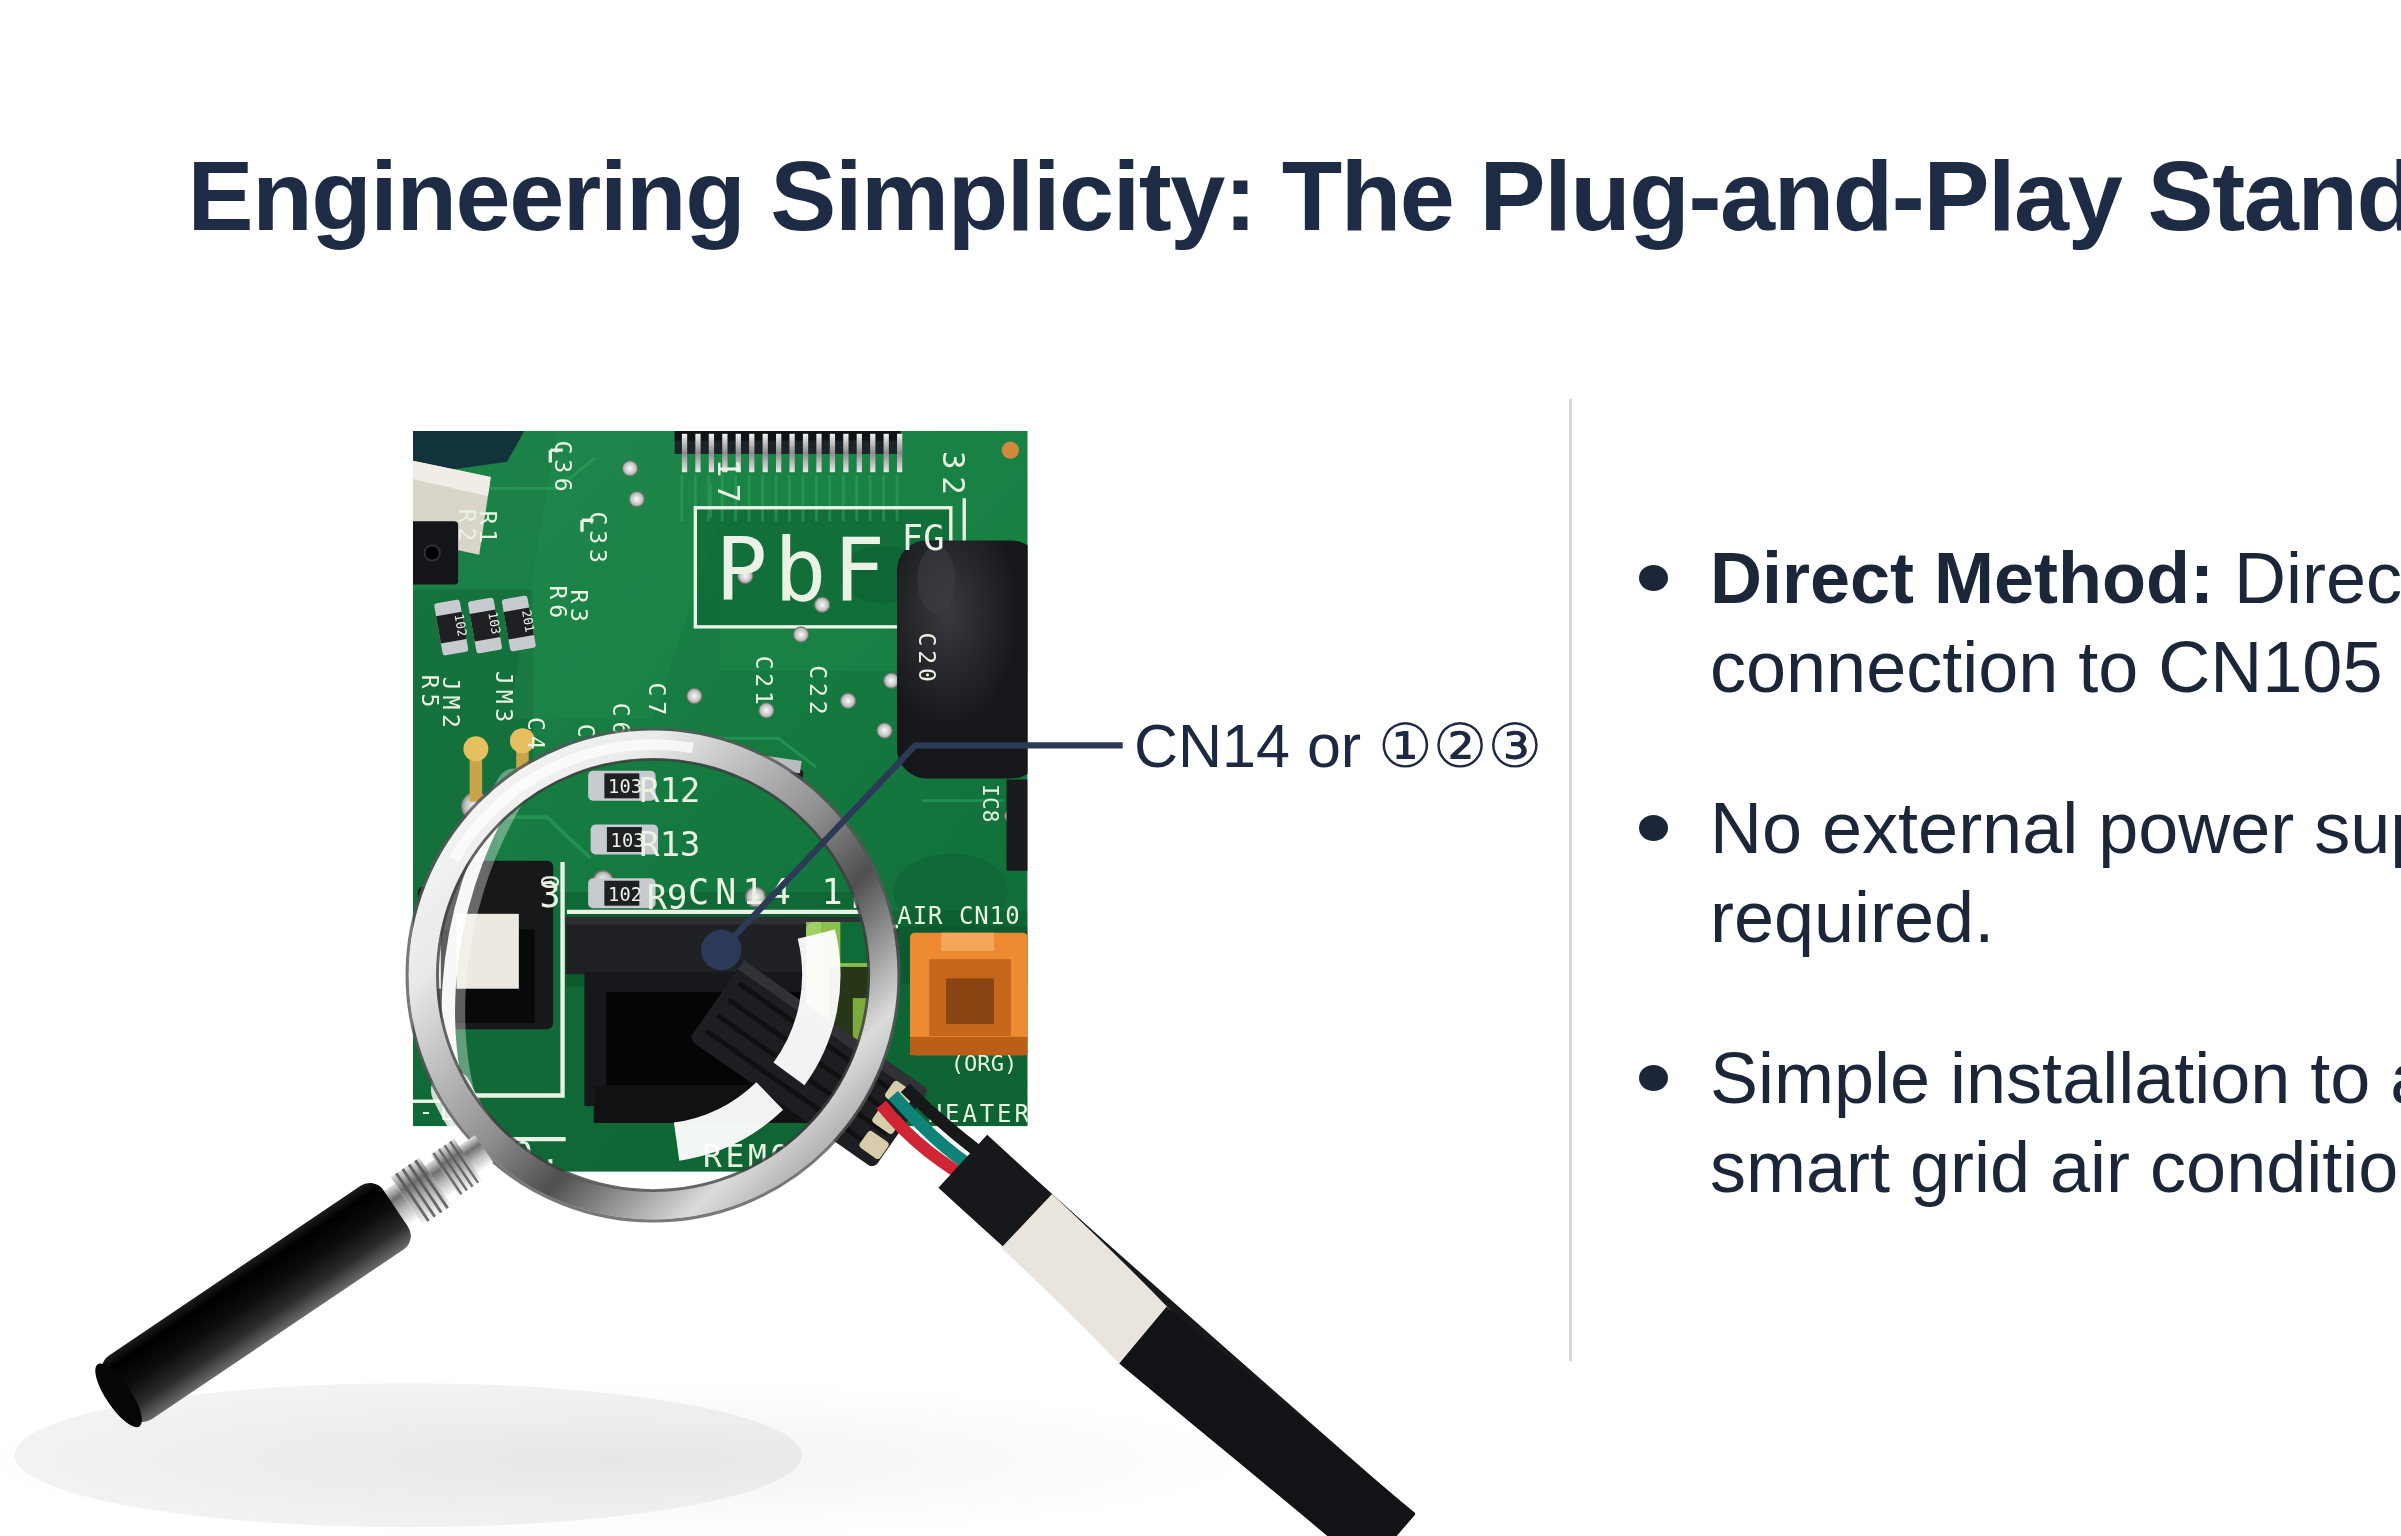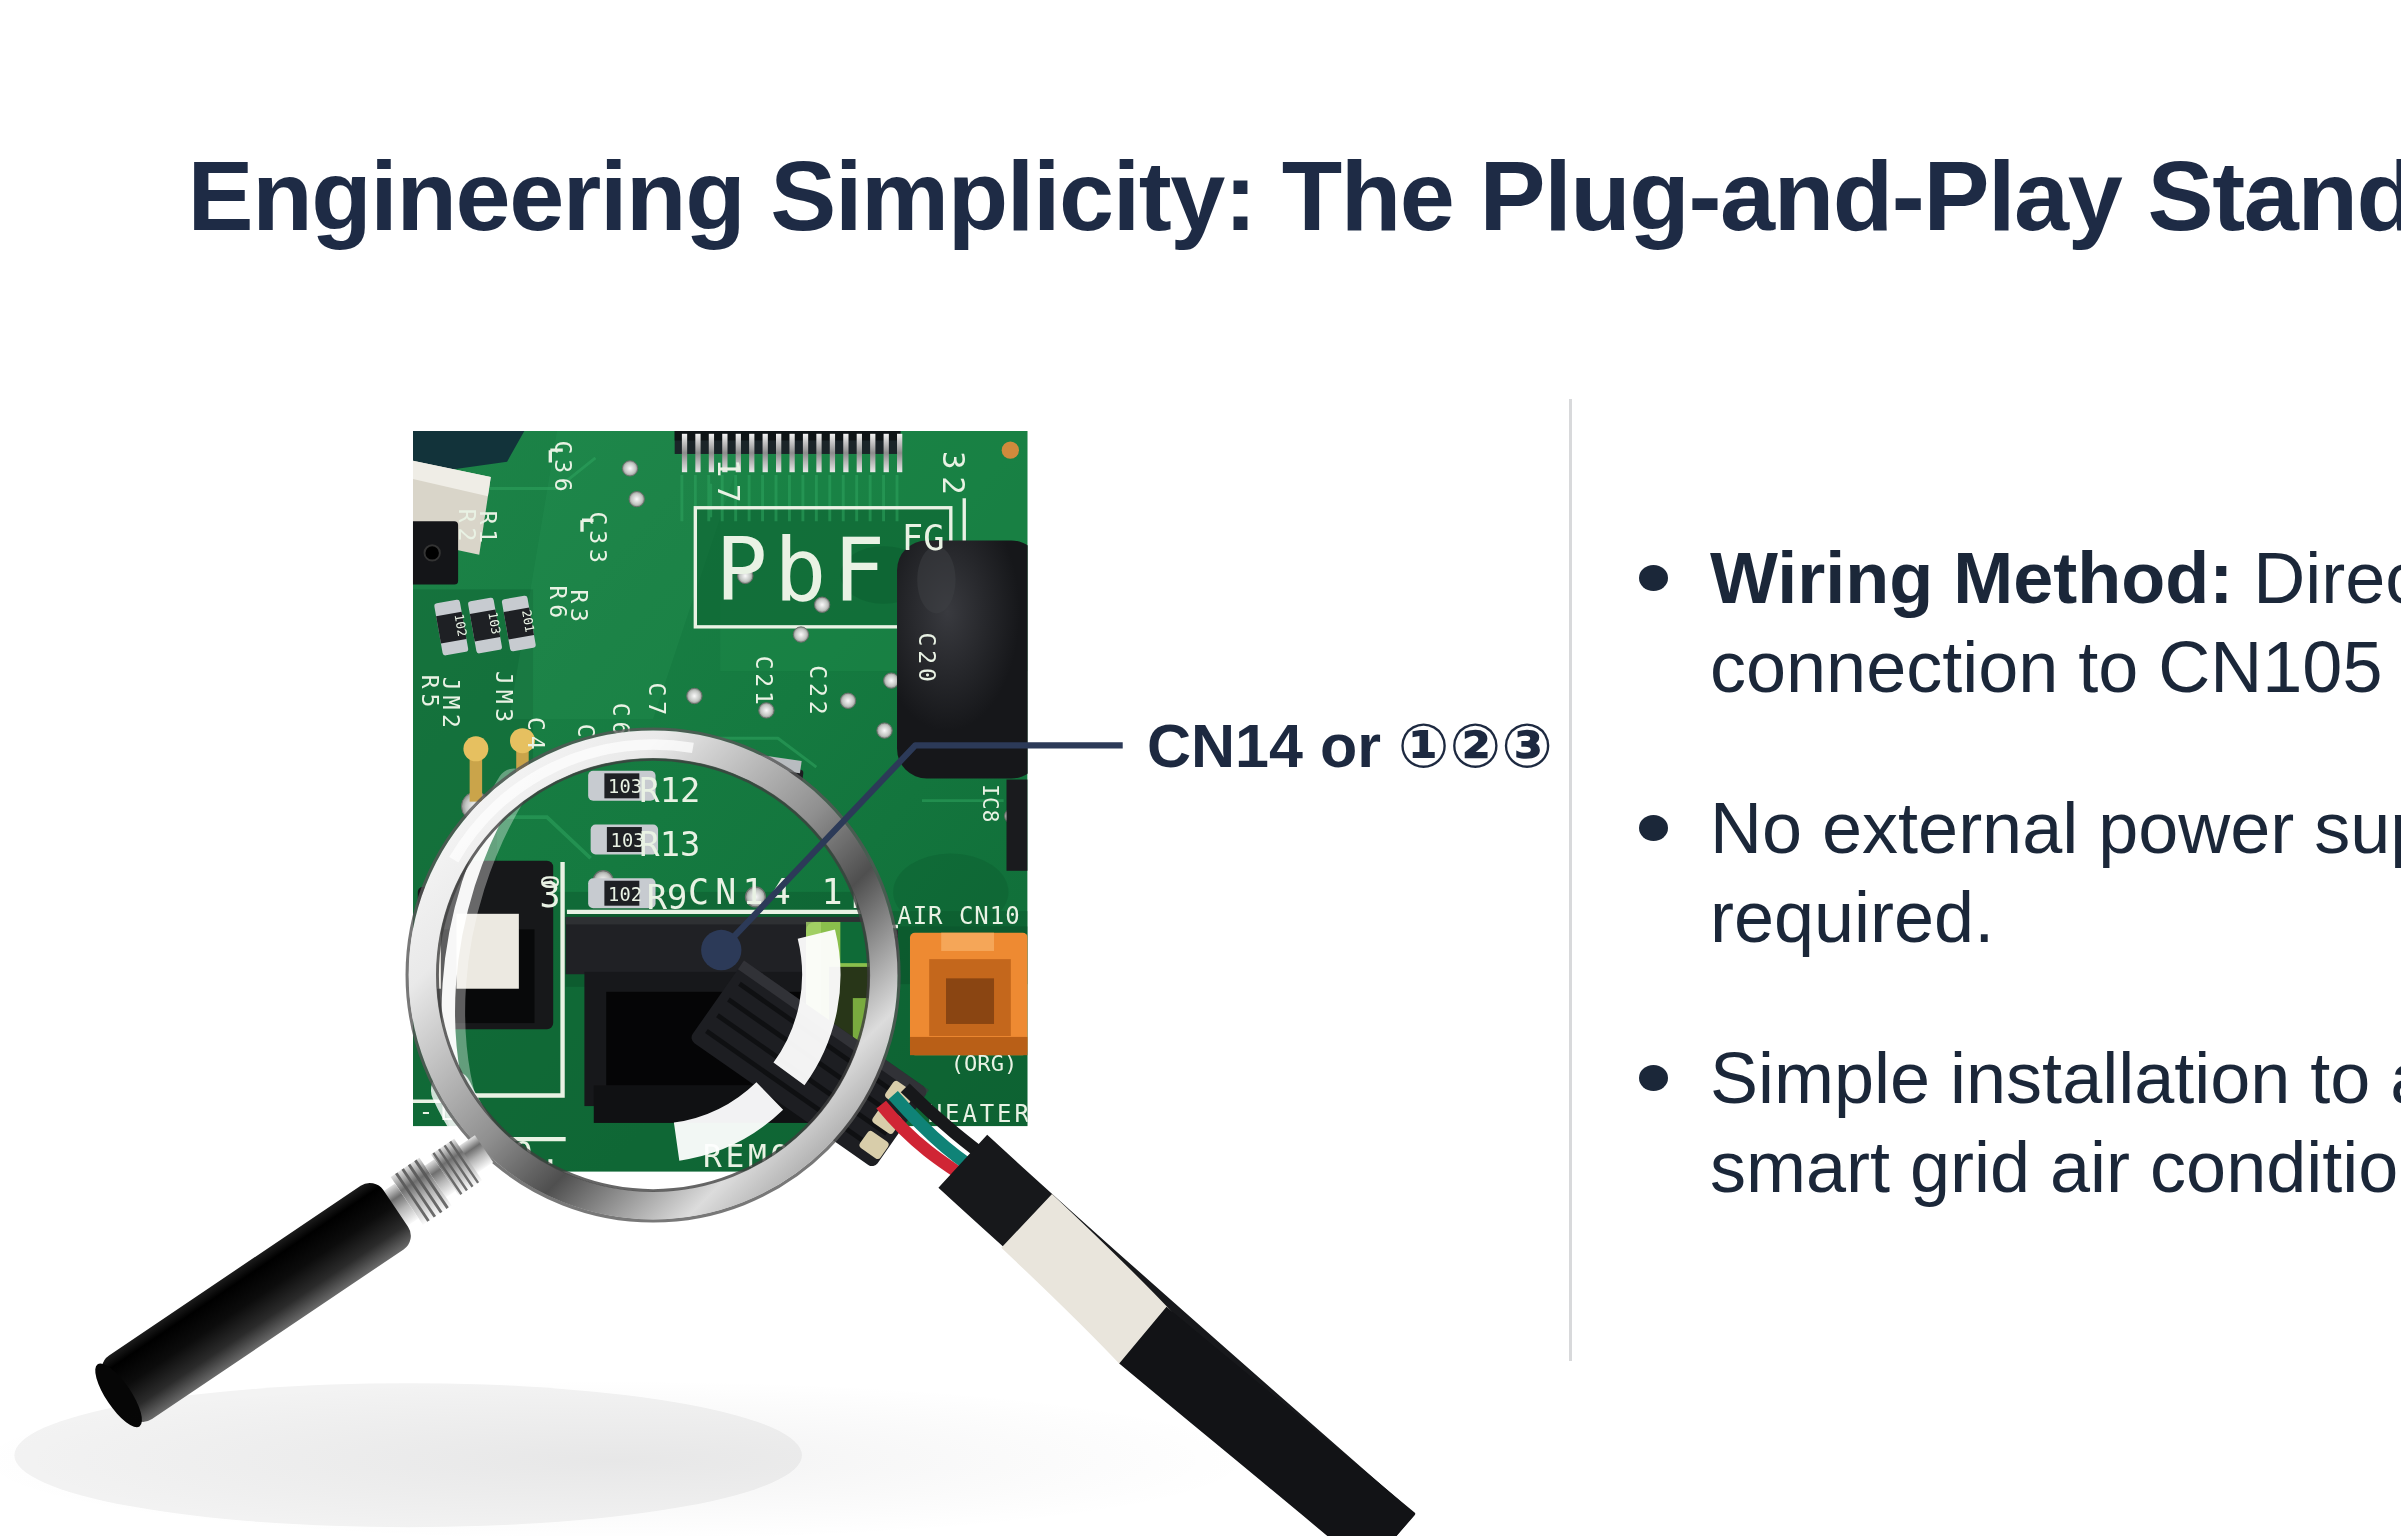--- a/index.html
+++ b/index.html
@@ -6,21 +6,21 @@
   .canvas{position:relative;width:2753px;height:1537px;overflow:hidden;
     font-family:"Liberation Sans","DejaVu Sans",sans-serif;
     background:#ffffff;}
   .canvas::after{content:"";position:absolute;left:0;top:1345px;width:1537px;height:192px;
     background:radial-gradient(60% 60% at 40% 60%, rgba(40,40,45,.06), rgba(0,0,0,0) 70%);pointer-events:none;}
   .title{position:absolute;left:0;top:139px;width:100%;text-align:center;
     font-size:99px;font-weight:700;letter-spacing:-1.4px;color:#1e2b45;}
   .overlay{position:absolute;left:0;top:0;}
   .sk{font-family:"DejaVu Sans Mono",monospace;fill:#e9f2e4;}
   .callout-label{position:absolute;left:1134px;top:693px;height:107px;line-height:107px;
-    font-size:61px;font-weight:700;color:#1d2940;white-space:nowrap;margin-left:13px;}
+    font-size:61px;font-weight:400;color:#1d2940;white-space:nowrap;}
   .divider{position:absolute;left:1569px;top:399px;width:3.4px;height:962px;background:#d8d9db;}
   .bullets{position:absolute;left:1710px;top:534px;display:flex;flex-direction:column;gap:72px;
     color:#1b2739;font-size:72px;line-height:89px;}
   .bullet{position:relative;display:flex;}
   .dot{position:absolute;left:-71px;top:31px;width:29px;height:26px;border-radius:50%;background:#1b2739;}
   .bline strong{font-weight:700;}
 </style>
 </head>
 <body>
 
@@ -343,21 +343,21 @@
   <div class="title">Engineering Simplicity: The Plug-and-Play Standard</div>
 
   <div class="callout-label">CN14 or ①②③</div>
 
   <div class="divider"></div>
 
   <div class="bullets">
     <div class="bullet">
       <span class="dot"></span>
       <div>
-        <div class="bline"><strong>Wiring Method:</strong><span> Direct</span></div>
+        <div class="bline"><strong>Direct Method:</strong><span> Direct</span></div>
         <div class="bline">connection to CN105 port.</div>
       </div>
     </div>
     <div class="bullet">
       <span class="dot"></span>
       <div>
         <div class="bline"><strong></strong><span>No external power supply</span></div>
         <div class="bline">required.</div>
       </div>
     </div>

